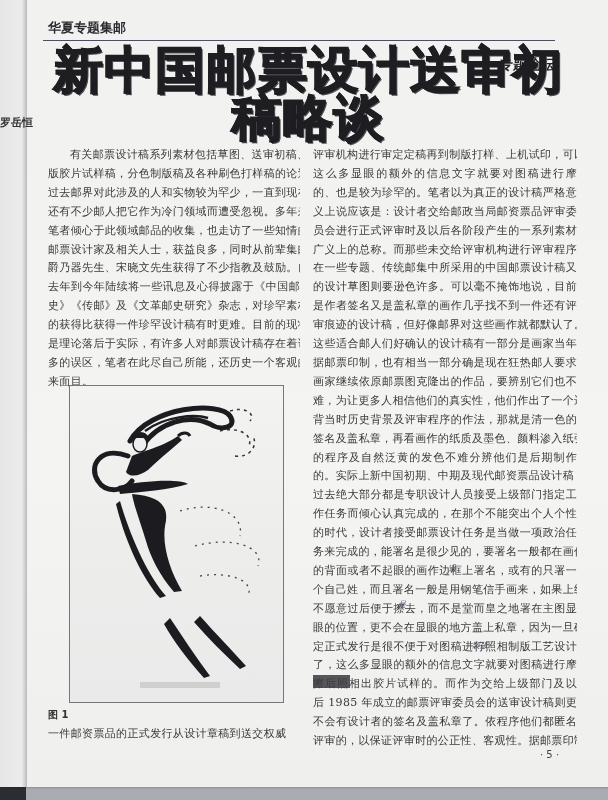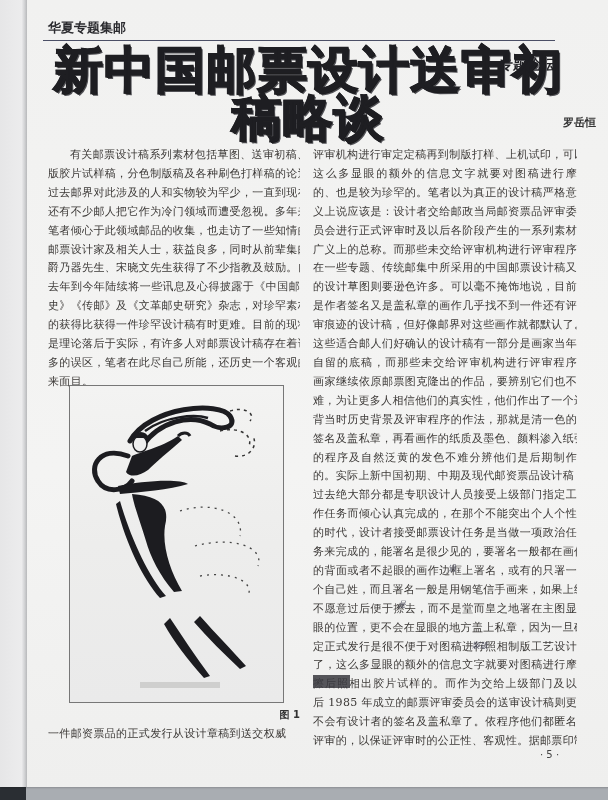--- a/index.html
+++ b/index.html
@@ -85,21 +85,21 @@
       line-height: 48px;
       color: #1e1e22;
       letter-spacing: 1px;
       text-shadow: 1px 1px 0 #1a1a1c, 2px 2px 0 #505055, -0.5px 0 0 #1e1e22, 0.5px 0 0 #1e1e22;
       -webkit-text-stroke: 1.2px #1e1e22;
     }
     .author {
       position: absolute;
       left: 0; top: 115px;
       width: 596px;
-      text-align: right;
+      text-align: left;
       font-family: "DejaVu Sans", sans-serif;
       font-weight: bold;
       font-size: 11px;
       color: #333;
     }
 
     .col {
       position: absolute;
       font-size: 11px;
       line-height: 18.9px;
@@ -124,21 +124,21 @@
       height: 316px;
       border: 1px solid #777;
       background: linear-gradient(180deg, #f3f3f2 0%, #ededec 50%, #eaeaea 100%);
       overflow: hidden;
     }
     .figure svg { position: absolute; left: 0; top: 0; }
     .fig-label {
       position: absolute;
       left: 48px; top: 708px;
       width: 252px;
-      text-align: right;
+      text-align: left;
       font-family: "DejaVu Sans", sans-serif;
       font-size: 10px;
       font-weight: bold;
       color: #333;
     }
     .fig-caption {
       position: absolute;
       left: 48px; top: 726px;
       width: 262px;
       font-size: 11px;
@@ -239,21 +239,21 @@
     <span class="line">这么多显眼的额外的信息文字就要对图稿进行摩</span>
     <span class="line">的、也是较为珍罕的。笔者以为真正的设计稿严格意</span>
     <span class="line">义上说应该是：设计者交给邮政当局邮资票品评审委</span>
     <span class="line">员会进行正式评审时及以后各阶段产生的一系列素材</span>
     <span class="line">广义上的总称。而那些未交给评审机构进行评审程序</span>
     <span class="line">在一些专题、传统邮集中所采用的中国邮票设计稿又</span>
     <span class="line">的设计草图则要逊色许多。可以毫不掩饰地说，目前</span>
     <span class="line">是作者签名又是盖私章的画作几乎找不到一件还有评</span>
     <span class="line">审痕迹的设计稿，但好像邮界对这些画作就都默认了。</span>
     <span class="line">这些适合邮人们好确认的设计稿有一部分是画家当年</span>
-    <span class="line">自留的底稿，而那些未交给评审机构进行评审程序</span>
+    <span class="line">据邮票印制，也有相当一部分确是现在狂热邮人要求</span>
     <span class="line">画家继续依原邮票图克隆出的作品，要辨别它们也不</span>
     <span class="line">难，为让更多人相信他们的真实性，他们作出了一个违</span>
     <span class="line">背当时历史背景及评审程序的作法，那就是清一色的</span>
     <span class="line">签名及盖私章，再看画作的纸质及墨色、颜料渗入纸张</span>
     <span class="line">的程序及自然泛黄的发色不难分辨他们是后期制作</span>
     <span class="line">的。实际上新中国初期、中期及现代邮资票品设计稿，</span>
     <span class="line">过去绝大部分都是专职设计人员接受上级部门指定工</span>
     <span class="line">作任务而倾心认真完成的，在那个不能突出个人个性</span>
     <span class="line">的时代，设计者接受邮票设计任务是当做一项政治任</span>
     <span class="line">务来完成的，能署名是很少见的，要署名一般都在画作</span>

